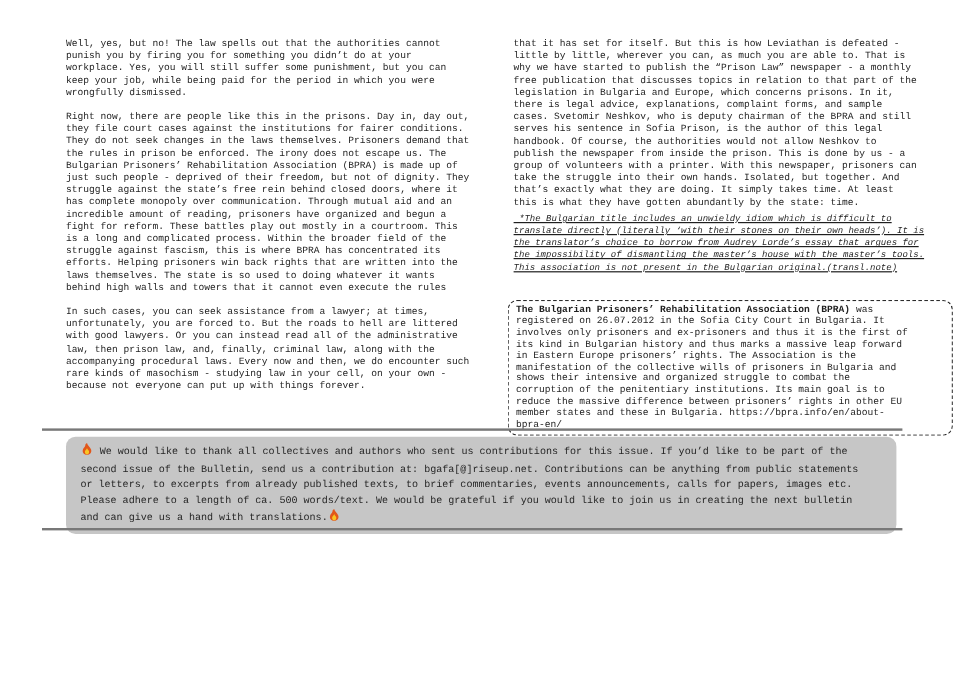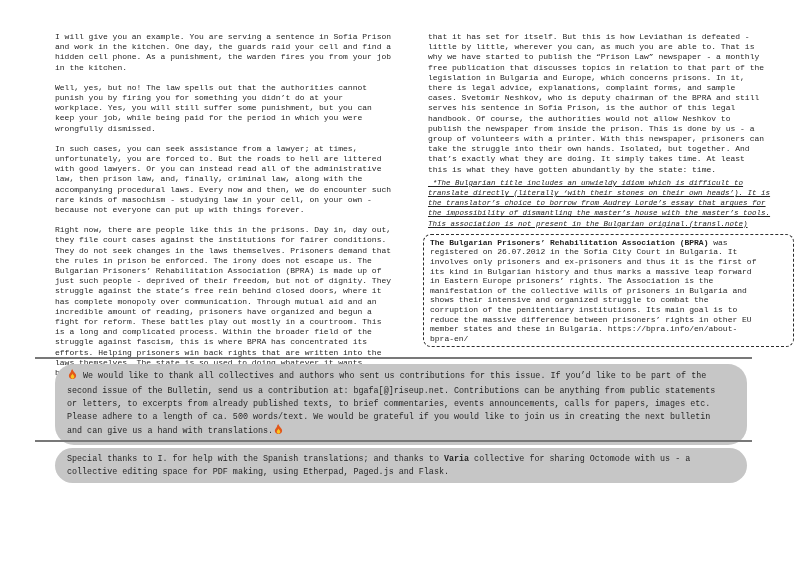--- a/index.html
+++ b/index.html
@@ -15,85 +15,81 @@
   .col-left{left:55px;width:345px;}
   .col-right{left:428px;width:372px;}
   .col p{margin:0 0 3px 0;white-space:pre;}
   .col p.para{margin-bottom:10px;}
   .footnote{
     font-style:italic;
     font-size:7.5px;line-height:10.2px;
     margin:6px 0 0 0;white-space:pre;text-decoration:underline;
   }
   .bpra-box{
-    margin-top:5px;margin-left:-5px;
+    margin-top:21px;margin-left:-5px;
     width:357px;
     border:1.2px dashed #2b2b2b;border-radius:8px;
     padding:3px 6px;
     font-size:8px;line-height:9.6px;
     white-space:pre;
   }
   .bpra-box b{font-weight:bold;}
   .hrule{position:absolute;left:35px;width:717px;height:2px;background:#787878;border:none;}
   .hrule-1{top:357px;}
   .hrule-2{top:440px;}
   .gray-box{
     position:absolute;left:55px;width:668px;
-    background:#c6c6c6;border-radius:19px;
+    background:#c6c6c6;border-radius:8px;
     padding:5px 12px;
     font-size:8.4px;line-height:13px;
     white-space:pre;
     color:#262626;
   }
   .thanks-box{top:364px;}
   .credits-box{top:448px;line-height:12.5px;}
   .credits-box b{font-weight:bold;}
   .flame{display:inline-block;vertical-align:-2px;margin:0 1px;}
   .page-number{
     position:absolute;top:523px;left:0;width:100%;
     text-align:center;font-size:8px;letter-spacing:1px;
   }
 </style>
 </head>
 <body>
 
 <div class="page">
 
   <div class="col col-left">
-    <p class="para">I will give you an example. You are serving a sentence in Sofia Prison
-and work in the kitchen. One day, the guards raid your cell and find a
-hidden cell phone. As a punishment, the warden fires you from your job
-in the kitchen.</p>
     <p class="para">Well, yes, but no! The law spells out that the authorities cannot
 punish you by firing you for something you didn’t do at your
 workplace. Yes, you will still suffer some punishment, but you can
 keep your job, while being paid for the period in which you were
 wrongfully dismissed.</p>
-    <p class="para">In such cases, you can seek assistance from a lawyer; at times,
-unfortunately, you are forced to. But the roads to hell are littered
-with good lawyers. Or you can instead read all of the administrative
-law, then prison law, and, finally, criminal law, along with the
-accompanying procedural laws. Every now and then, we do encounter such
-rare kinds of masochism - studying law in your cell, on your own -
-because not everyone can put up with things forever.</p>
     <p class="para">Right now, there are people like this in the prisons. Day in, day out,
 they file court cases against the institutions for fairer conditions.
 They do not seek changes in the laws themselves. Prisoners demand that
 the rules in prison be enforced. The irony does not escape us. The
 Bulgarian Prisoners’ Rehabilitation Association (BPRA) is made up of
 just such people - deprived of their freedom, but not of dignity. They
 struggle against the state’s free rein behind closed doors, where it
 has complete monopoly over communication. Through mutual aid and an
 incredible amount of reading, prisoners have organized and begun a
 fight for reform. These battles play out mostly in a courtroom. This
 is a long and complicated process. Within the broader field of the
 struggle against fascism, this is where BPRA has concentrated its
 efforts. Helping prisoners win back rights that are written into the
 laws themselves. The state is so used to doing whatever it wants
 behind high walls and towers that it cannot even execute the rules</p>
+    <p class="para">In such cases, you can seek assistance from a lawyer; at times,
+unfortunately, you are forced to. But the roads to hell are littered
+with good lawyers. Or you can instead read all of the administrative
+law, then prison law, and, finally, criminal law, along with the
+accompanying procedural laws. Every now and then, we do encounter such
+rare kinds of masochism - studying law in your cell, on your own -
+because not everyone can put up with things forever.</p>
   </div>
 
   <div class="col col-right">
     <p>that it has set for itself. But this is how Leviathan is defeated -
 little by little, wherever you can, as much you are able to. That is
 why we have started to publish the “Prison Law” newspaper - a monthly
 free publication that discusses topics in relation to that part of the
 legislation in Bulgaria and Europe, which concerns prisons. In it,
 there is legal advice, explanations, complaint forms, and sample
 cases. Svetomir Neshkov, who is deputy chairman of the BPRA and still
@@ -131,17 +127,15 @@
 second issue of the Bulletin, send us a contribution at: bgafa[@]riseup.net. Contributions can be anything from public statements
 or letters, to excerpts from already published texts, to brief commentaries, events announcements, calls for papers, images etc.
 Please adhere to a length of ca. 500 words/text. We would be grateful if you would like to join us in creating the next bulletin
 and can give us a hand with translations.</span><span class="flame"><svg width="9" height="11" viewBox="0 0 12 14">
           <path d="M6 0 C6.5 3 9.5 4.5 10.5 7 C11.5 9.5 10 13 6 13 C2 13 0.5 9.5 1.5 7 C2.2 5.3 3.5 4.5 4 3 C4.3 2 4 1 6 0Z" fill="#e2571b"></path>
           <path d="M6 5.5 C6.3 7 8 7.8 8.3 9.3 C8.6 11 7.5 12.5 6 12.5 C4.5 12.5 3.4 11 3.7 9.3 C4 7.8 5.7 7 6 5.5Z" fill="#f9c623"></path>
         </svg></span></div>
 
   <div class="hrule hrule-2"></div>
 
-  <div class="gray-box credits-box"><span>Special thanks to I. for help with the Spanish translations; and thanks to </span><b>Varia</b><span> collective for sharing Octomode with us - a
-collective editing space for PDF making, using Etherpad, Paged.js and Flask.</span></div>
 
 
 </div>
 
 </body></html>

